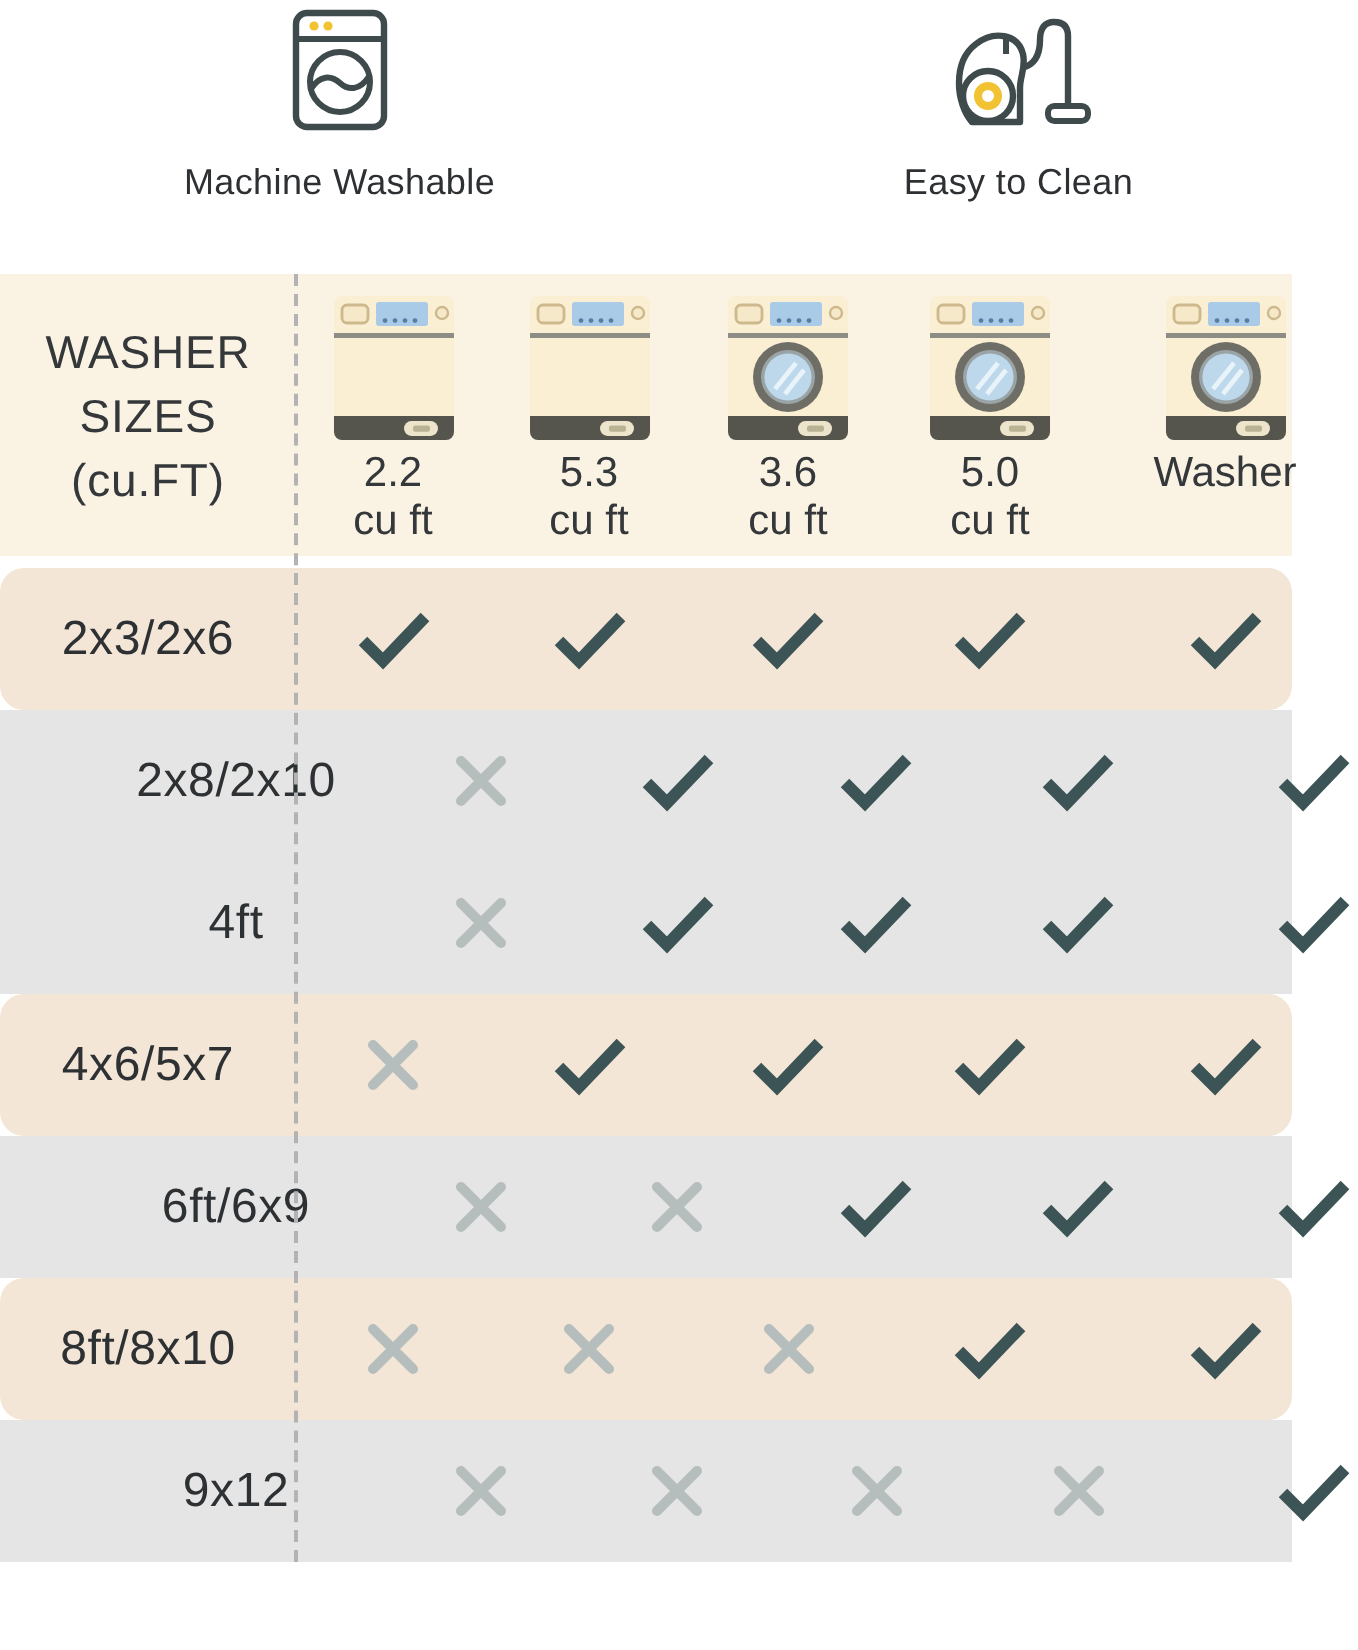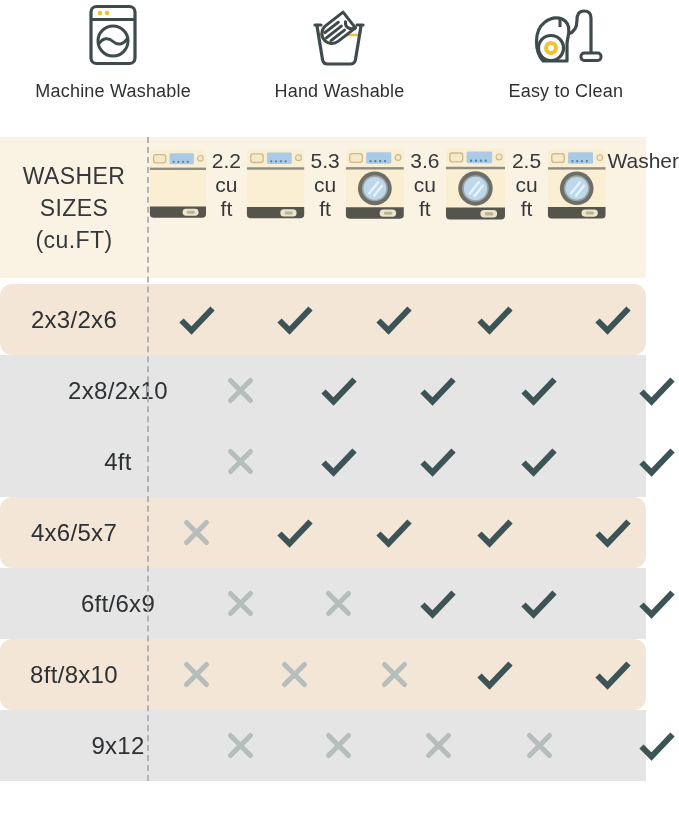--- a/index.html
+++ b/index.html
@@ -17,21 +17,21 @@
   .dash-divider{
     position:absolute;left:147px;top:0;bottom:0;width:0;
     border-left:2px dashed #b3b3b3;z-index:5;pointer-events:none;
   }
   .header{
     height:141px;background:#faf3e4;
     display:grid;grid-template-columns:148px 97px 99px 100px 102px 133px;
   }
   .corner{display:flex;flex-direction:column;justify-content:center;align-items:center;
     font-size:23px;line-height:32px;color:#35383a;letter-spacing:.4px;}
-  .col-head{display:flex;align-items:flex-start;padding-top:9px;}
+  .col-head{display:flex;flex-direction:column;align-items:center;padding-top:9px;}
   .col-label{margin-top:3px;font-size:21px;line-height:24px;text-align:center;color:#35383a;}
   .header-gap{height:6px;background:#ffffff;}
   .row{
     height:71px;display:grid;grid-template-columns:148px 97px 99px 100px 102px 133px;
     align-items:center;
   }
   .row.beige{background:#f4e6d7;border-radius:12px;}
   .row.light{background:#e5e5e5;padding-left:44px;}
   .row-label{text-align:center;font-size:24px;color:#2e3133;letter-spacing:.3px;}
   .cell{display:flex;justify-content:center;align-items:center;height:100%;}
@@ -47,32 +47,20 @@
       <rect x="11" y="2.5" width="44" height="57" rx="5.5" fill="none" stroke="#3e4a4b" stroke-width="3.2"></rect>
       <line x1="11" y1="15.5" x2="55" y2="15.5" stroke="#3e4a4b" stroke-width="3"></line>
       <circle cx="20" cy="9" r="2.3" fill="#f1c232"></circle>
       <circle cx="27" cy="9" r="2.3" fill="#f1c232"></circle>
       <circle cx="33" cy="37" r="15" fill="none" stroke="#3e4a4b" stroke-width="3"></circle>
       <path d="M18.6 40.2 C 23 33.5 28.5 33.5 33 37.5 C 37.5 41.5 43 41 47.5 34.3" fill="none" stroke="#3e4a4b" stroke-width="3"></path>
     </svg>
     <div class="legend-label">Machine Washable</div>
   </div>
 
-  <div class="legend-item">
-    <svg width="70" height="64" viewBox="0 0 70 64">
-      <path d="M14.5 31 H55.5" stroke="#f1c232" stroke-width="2.6" fill="none"></path>
-      <path d="M11 21 H17 M53 21 H59 M13 22 L18.5 55.5 Q19.3 60 23.5 60 L46.5 60 Q50.7 60 51.5 55.5 L57 22" fill="none" stroke="#3e4a4b" stroke-width="3.2" stroke-linecap="round" stroke-linejoin="round"></path>
-      <g transform="rotate(-38 35 24)" stroke="#3e4a4b" stroke-width="3" fill="#ffffff" stroke-linejoin="round" stroke-linecap="round">
-        <path d="M48 14 L26 14 A10 10 0 0 0 26 34 L48 34 Z"></path>
-        <path d="M21 19 H38 M19 24 H38 M21 29 H38" fill="none"></path>
-        <path d="M48 34 C 42 32.5 40 27 44 23" fill="none"></path>
-      </g>
-    </svg>
-    <div class="legend-label">Hand Washable</div>
-  </div>
 
   <div class="legend-item">
     <svg width="78" height="64" viewBox="0 0 78 64">
       <path d="M16 57 C 8 48 6 27 18 18 C 27 11 39 13 41.5 23 C 43 30 40 34 40 40 L40 57 Z" fill="#ffffff" stroke="#3e4a4b" stroke-width="3.2" stroke-linejoin="round"></path>
       <line x1="33" y1="14" x2="33" y2="23" stroke="#3e4a4b" stroke-width="3"></line>
       <circle cx="24" cy="44" r="12.5" fill="#ffffff" stroke="#3e4a4b" stroke-width="3.2"></circle>
       <circle cx="24" cy="44" r="5" fill="none" stroke="#f1c232" stroke-width="4"></circle>
       <path d="M41 30 C 47 28.5 50 24 50 16 Q50 7 57 7 Q64 7 64 14 L64 49" fill="none" stroke="#3e4a4b" stroke-width="3.2"></path>
       <rect x="54" y="49" width="20" height="7.5" rx="3.2" fill="#ffffff" stroke="#3e4a4b" stroke-width="3"></rect>
     </svg>
@@ -169,21 +157,21 @@
     <rect x="2" y="20.5" width="60" height="2.5" fill="#8d8d85"></rect>
     <circle cx="32" cy="42.5" r="17.5" fill="#6e6e67"></circle>
        <circle cx="32" cy="42.5" r="13.5" fill="#9aa4a6"></circle>
        <circle cx="32" cy="42.5" r="11.8" fill="#bdd8eb"></circle>
        <path d="M25.5 48.5 L36 35.5 M30.5 51 L40 39" stroke="#e9f3fa" stroke-width="2.4" fill="none"></path>
     <path d="M2 62 H62 V70 a4 4 0 0 1 -4 4 H6 a4 4 0 0 1 -4 -4 Z" fill="#55554e"></path>
     <rect x="37" y="64.5" width="17" height="7.5" rx="3.7" fill="#ece5cb"></rect>
     <rect x="41.5" y="66.7" width="8.5" height="3.2" rx="1.2" fill="#b9b394"></rect>
   </svg>
         <div class="col-label">
-       <div>2.5</div>
+       <div>5.0</div>
        <div>cu ft</div>
      </div>
       </div>
       <div class="col-head">
         <svg class="washer" width="64" height="76" viewBox="0 0 64 76">
     <rect x="2" y="2" width="60" height="72" rx="4" fill="#faeed3"></rect>
     <rect x="6" y="6.5" width="13" height="9" rx="2.5" fill="#f6e9c9" stroke="#cdb98d" stroke-width="1.4"></rect>
     <rect x="23" y="5" width="26" height="12" rx="1.5" fill="#a9cbe8"></rect>
     <circle cx="27.5" cy="14.3" r="1.2" fill="#587fa3"></circle>
     <circle cx="32.5" cy="14.3" r="1.2" fill="#587fa3"></circle>

